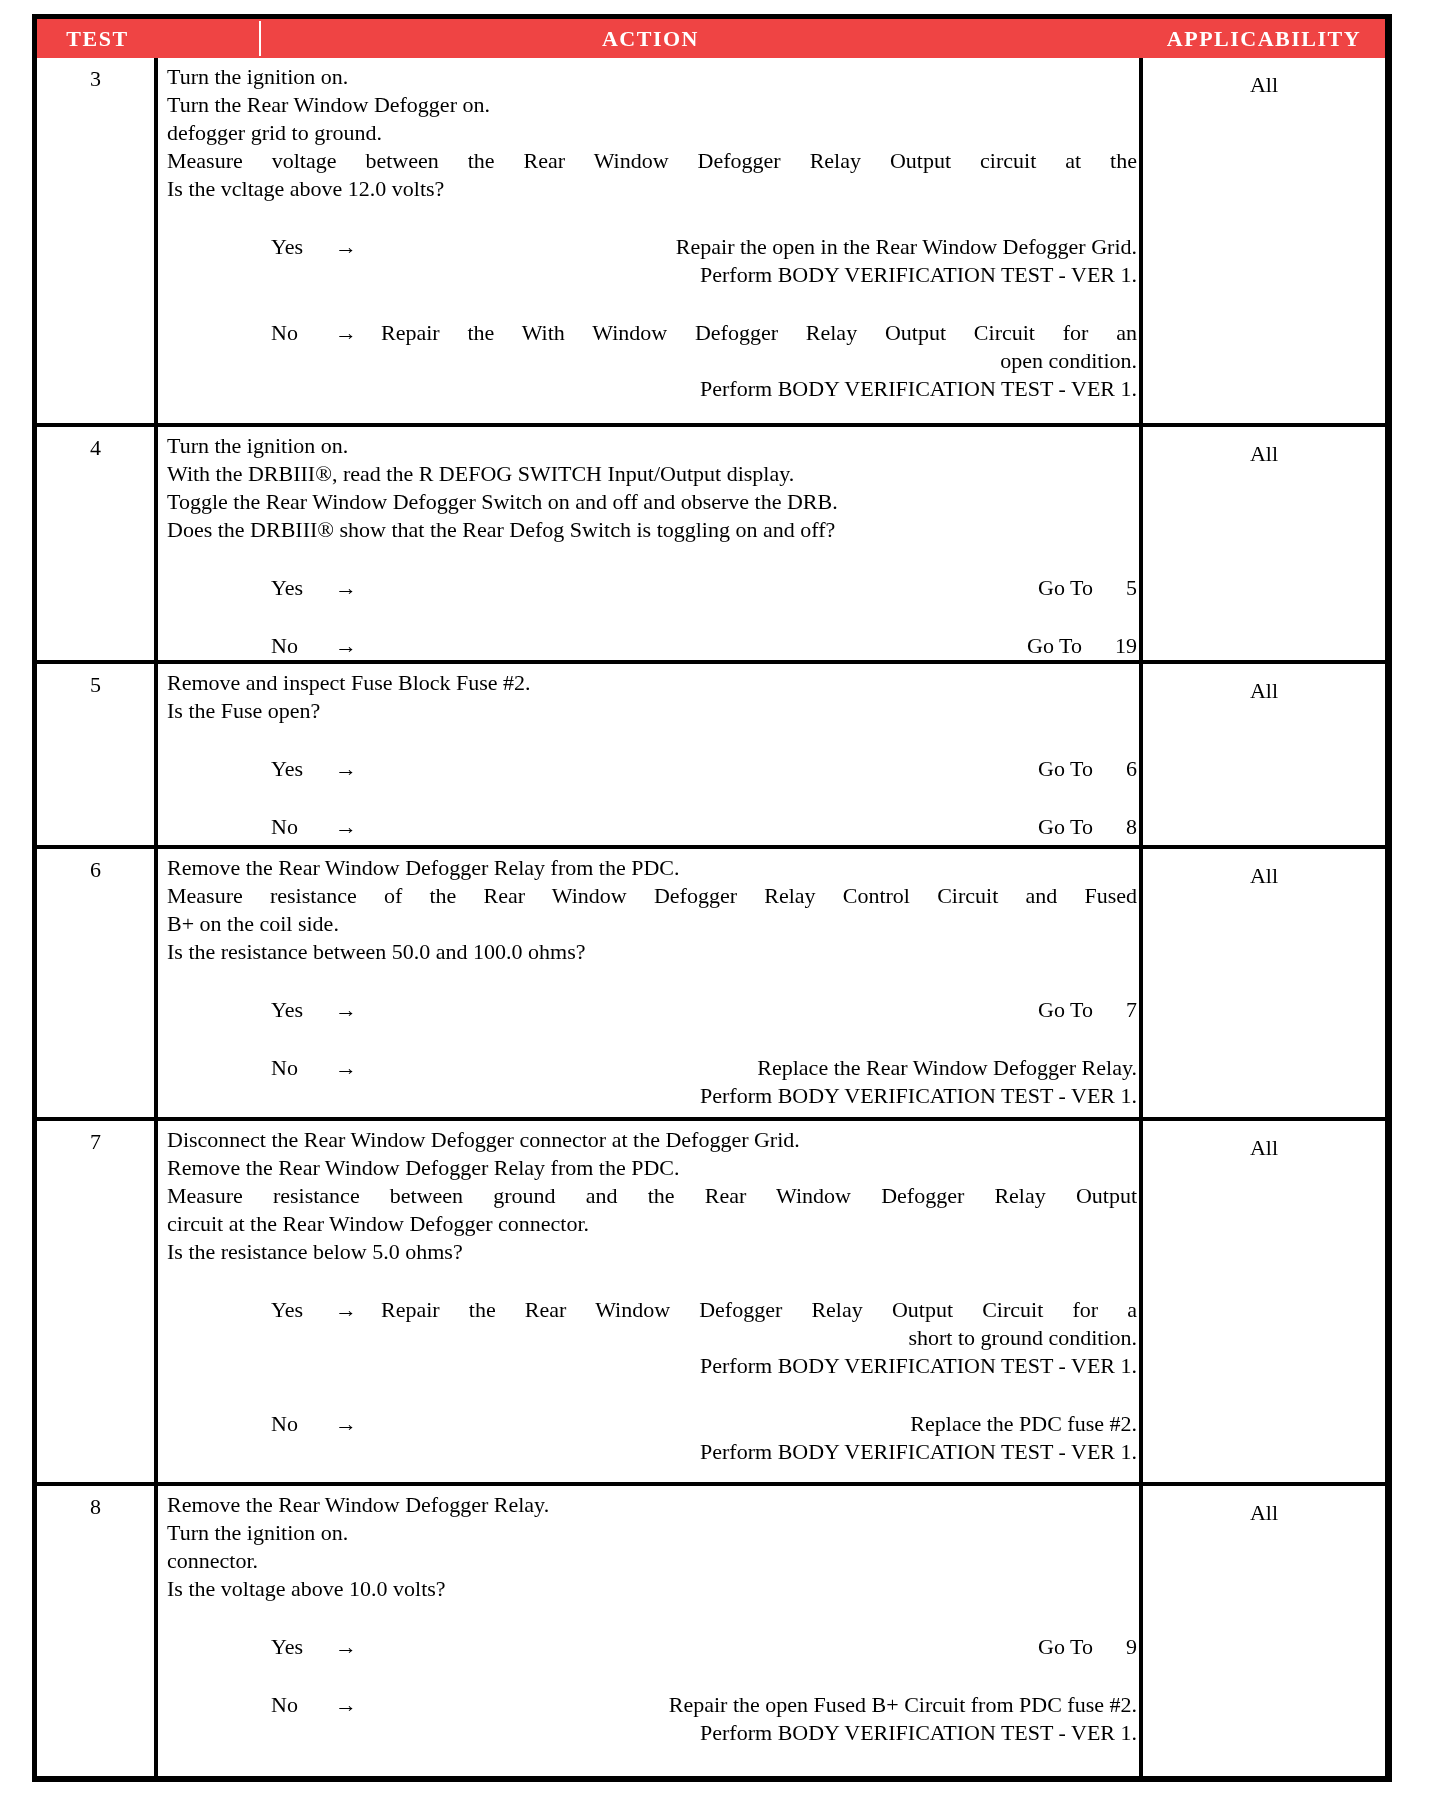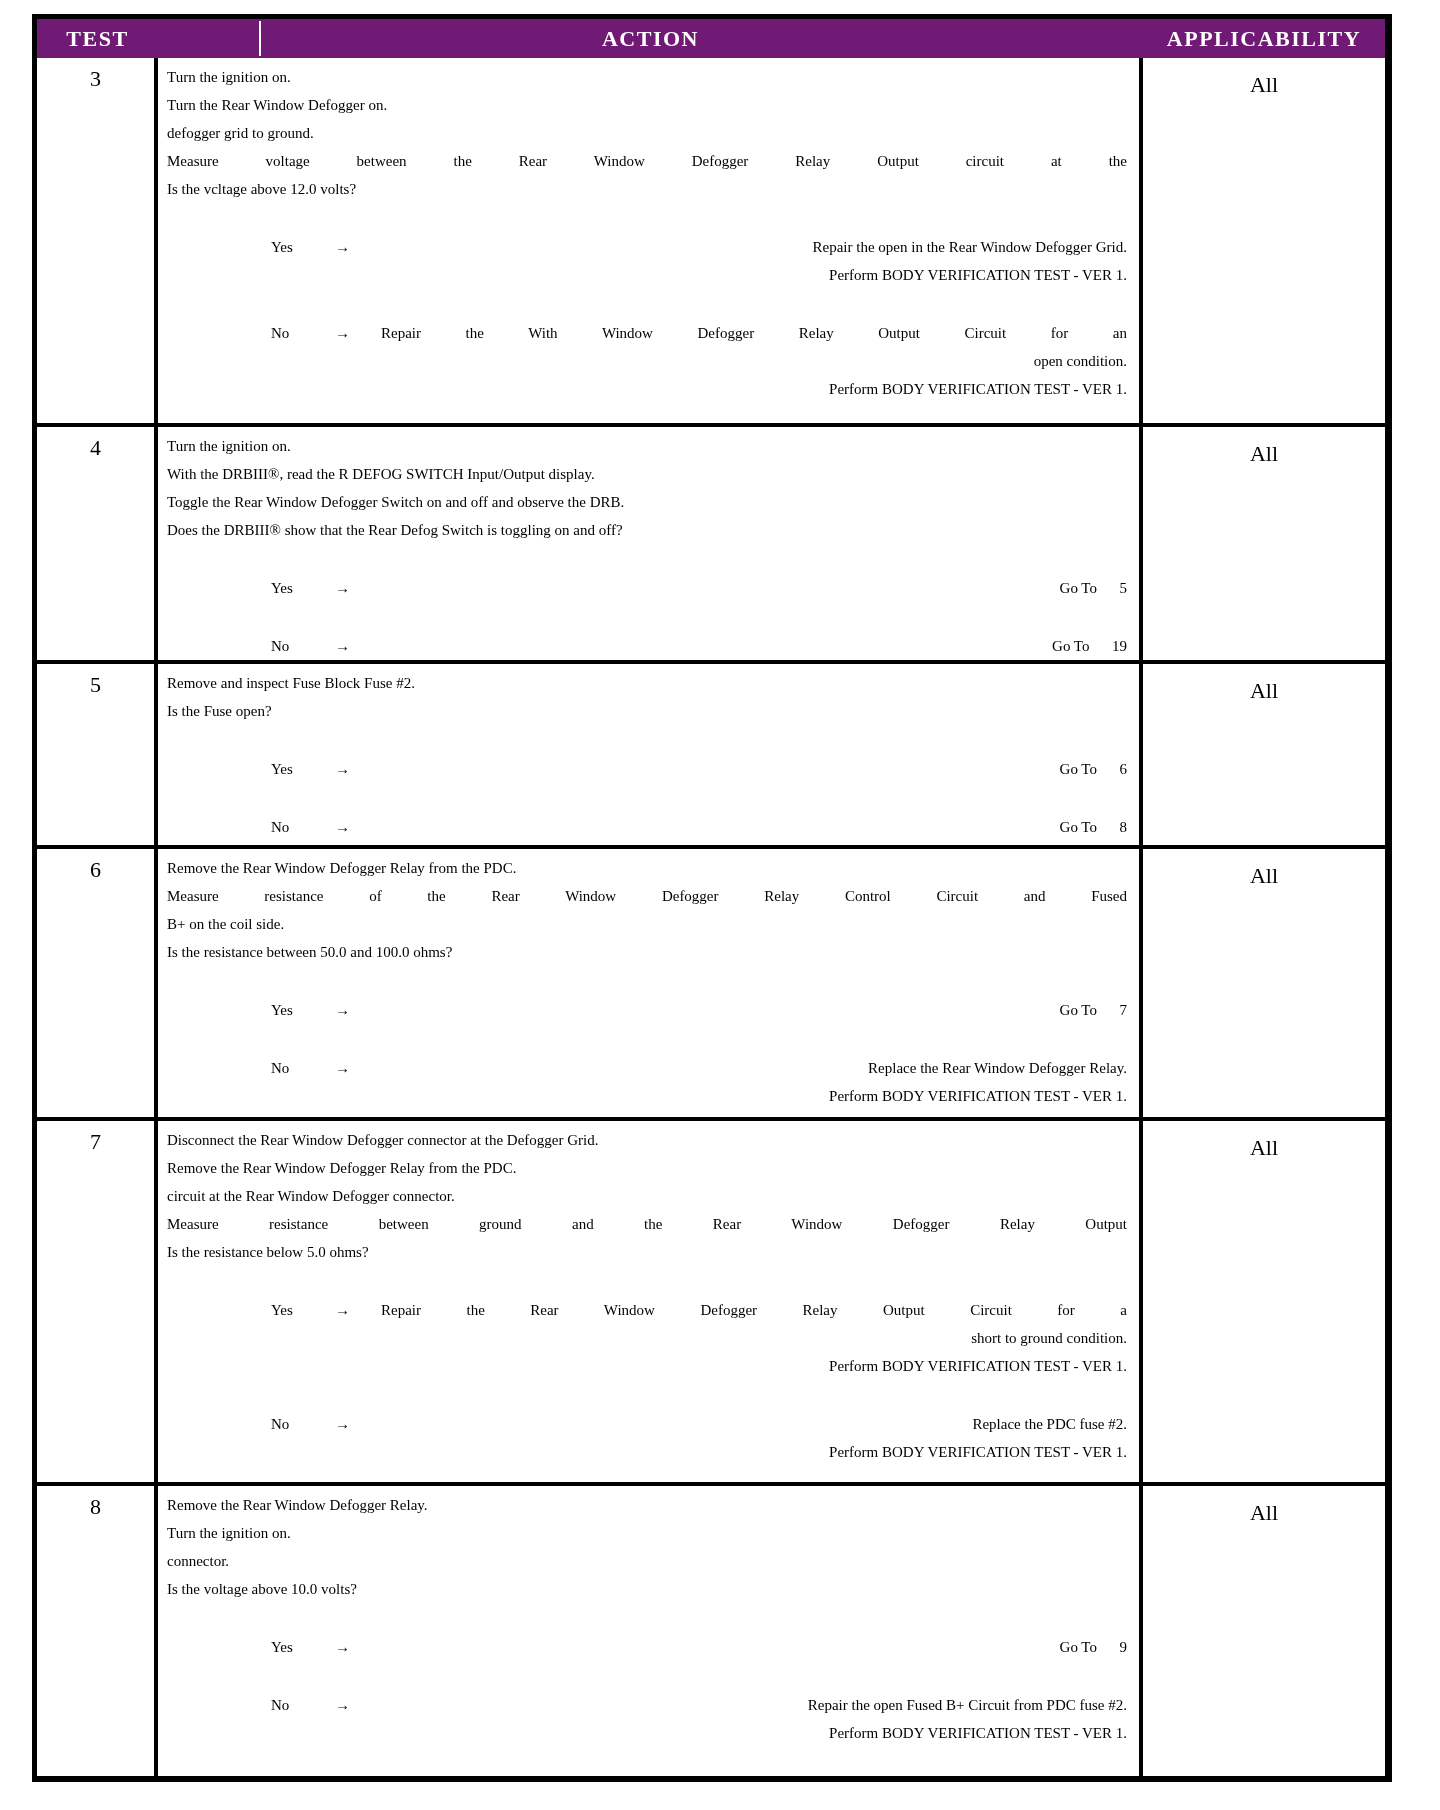--- a/index.html
+++ b/index.html
@@ -20,21 +20,21 @@
     width: 1360px;
     border: 5px solid #000;
     border-right-width: 7px;
     border-bottom-width: 6px;
     background: #fff;
   }
   .hrow {
     position: relative;
     display: grid;
     grid-template-columns: 121px 985px 1fr;
-    background: #701a75;
+    background: #ef4444;
     color: #fff;
     height: 39px;
     align-items: center;
   }
   .hcell {
     text-align: center;
     font-weight: bold;
     font-size: 22px;
     letter-spacing: 1.5px;
     white-space: nowrap;
@@ -60,22 +60,22 @@
   #tbody .trow:nth-child(6) { height: 294px; }
   .cell { overflow: hidden; }
   .cell-test {
     border-right: 4px solid #000;
     text-align: center;
     padding-top: 8px;
     font-size: 22px;
   }
   .cell-action {
     border-right: 4px solid #000;
-    padding: 5px 12px 4px 9px;
-    font-size: 15px;
+    padding: 5px 2px 4px 9px;
+    font-size: 22px;
     line-height: 28px;
   }
   .cell-app {
     text-align: center;
     padding-top: 14px;
     font-size: 22px;
   }
   .q { text-align: left; }
   .stretch { text-align: justify; text-align-last: justify; }
   .branch {
@@ -200,22 +200,22 @@
             </div>
           </div>
     <div class="cell cell-app"><span>All</span></div>
   </div>
 
   <div class="trow">
     <div class="cell cell-test"><span>7</span></div>
     <div class="cell cell-action">
             <p class="q">Disconnect the Rear Window Defogger connector at the Defogger Grid.</p>
             <p class="q">Remove the Rear Window Defogger Relay from the PDC.</p>
+            <p class="q stretch">Measure resistance between ground and the Rear Window Defogger Relay Output</p>
             <p class="q">circuit at the Rear Window Defogger connector.</p>
-            <p class="q stretch">Measure resistance between ground and the Rear Window Defogger Relay Output</p>
             <p class="q">Is the resistance below 5.0 ohms?</p>
             <div class="branch">
               <span class="blabel">Yes</span>
               <span class="barrow">→</span>
               <div class="btext">
                 <p class="stretch">Repair the Rear Window Defogger Relay Output Circuit for a</p>
                 <p>short to ground condition.</p>
                 <p>Perform BODY VERIFICATION TEST - VER 1.</p>
               </div>
             </div>

